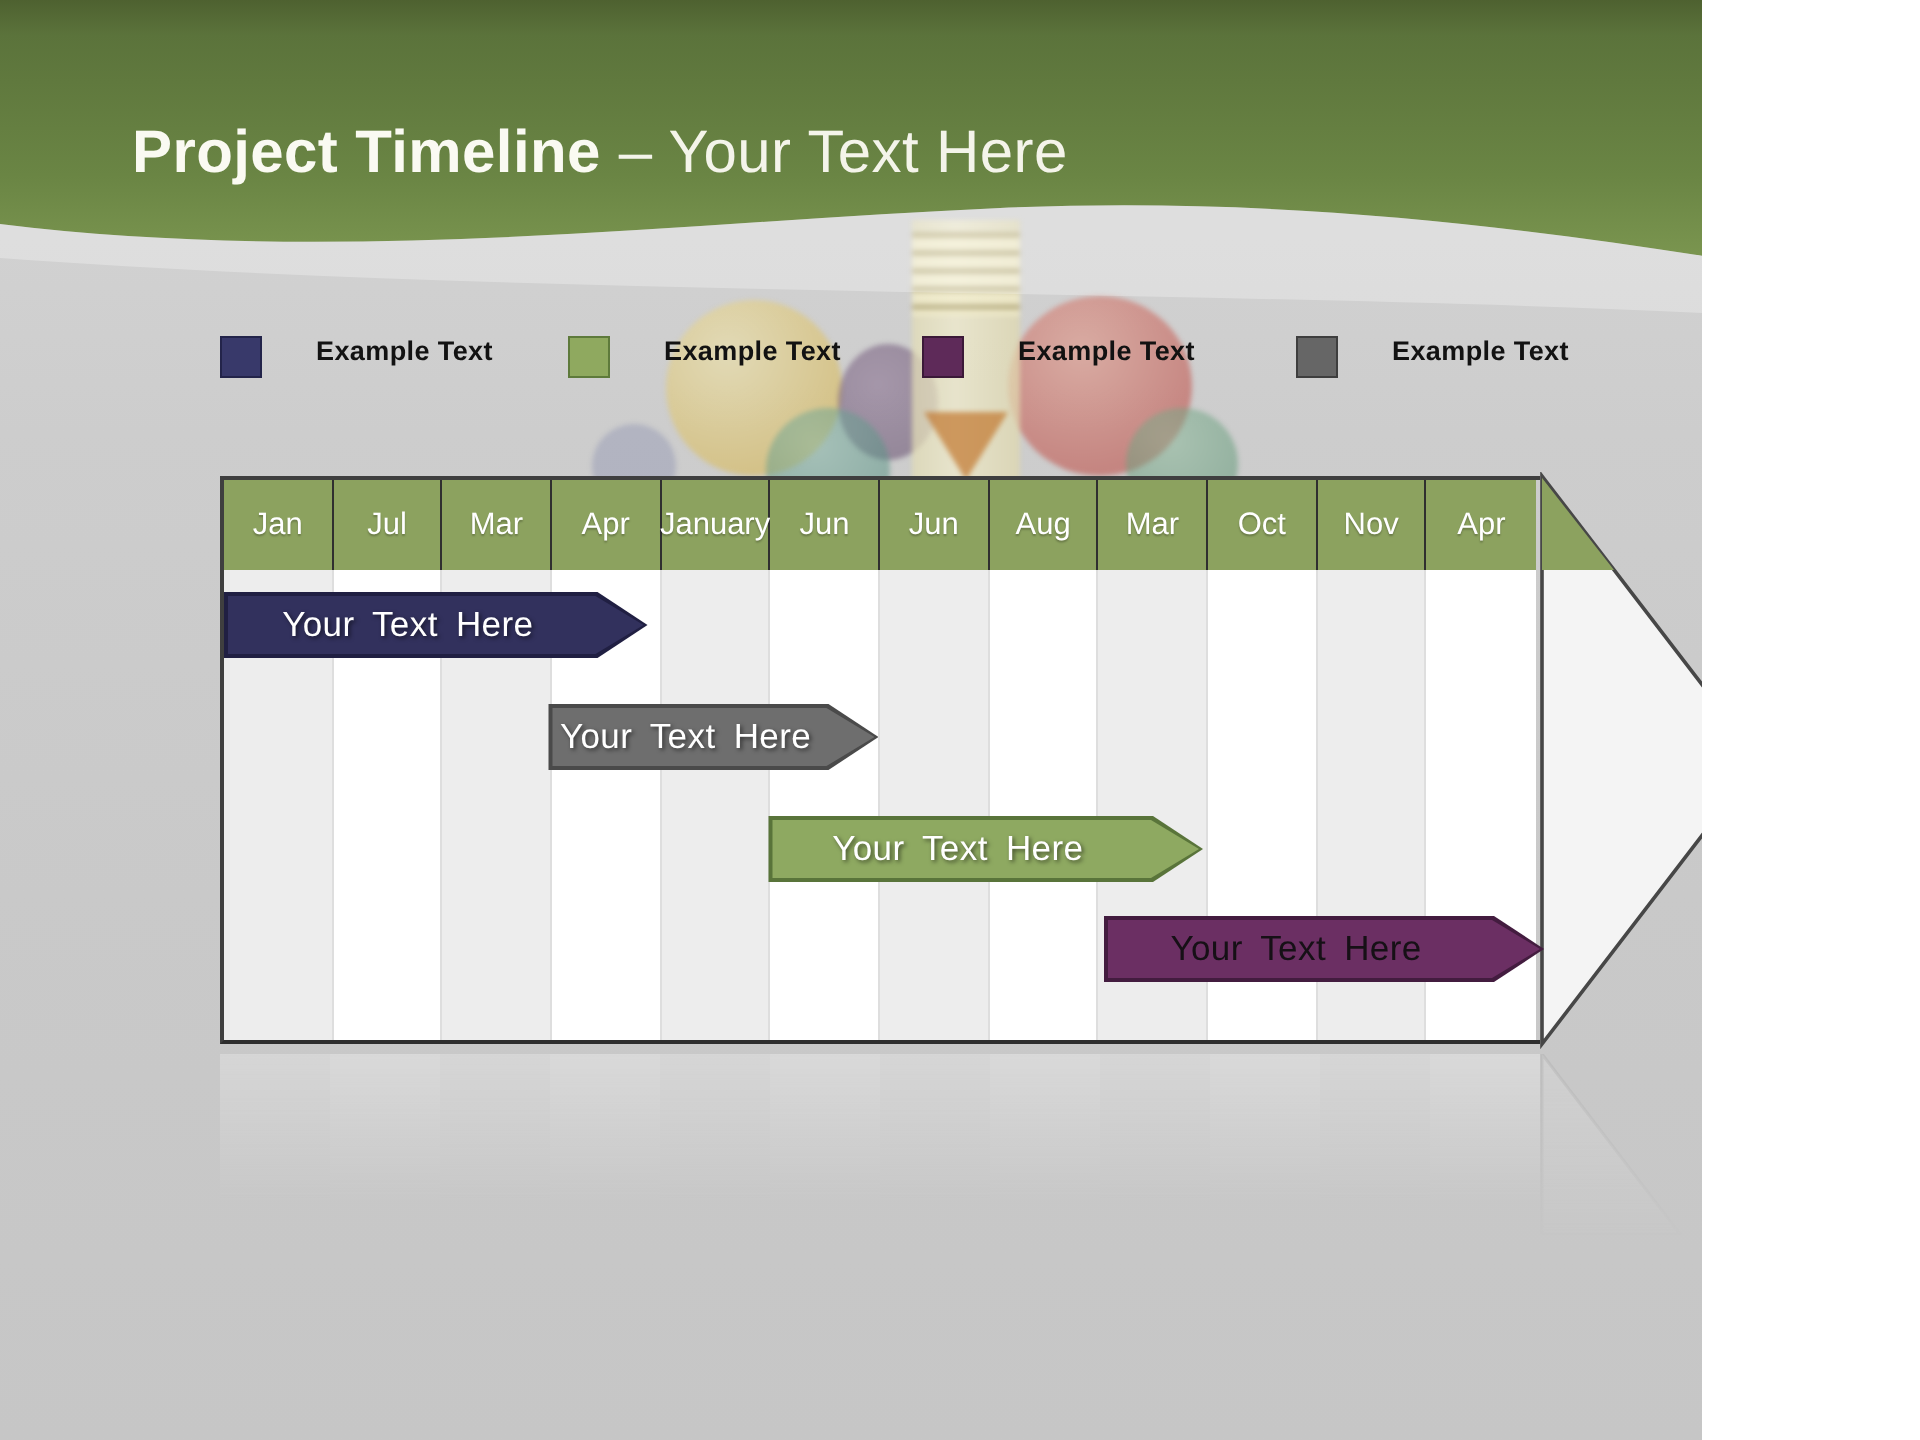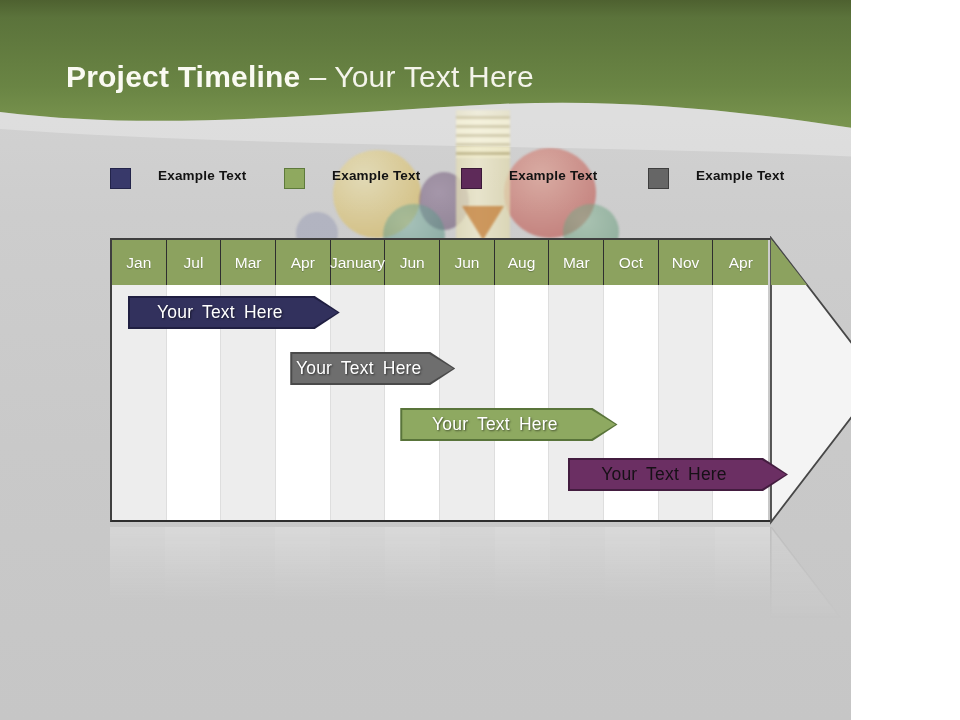--- a/index.html
+++ b/index.html
@@ -44,21 +44,21 @@
     text-shadow:0 1px 1px rgba(0,0,0,.25);}
   .mcell:last-child{border-right:none;}
   .tbody{position:absolute;left:0;top:45px;width:656px;height:235px;display:flex;
     box-shadow:inset 0 4px 5px -3px rgba(0,0,0,.35);}
   .bcol{width:54.7px;box-sizing:border-box;border-right:1px solid #DEDEDE;height:100%;}
   .bcol:last-child{border-right:none;}
   .arrowsvg{position:absolute;left:770px;top:236px;z-index:3;}
   
   .bars-layer{position:absolute;inset:0;z-index:5;}
   .bar{position:absolute;
-    clip-path:polygon(0 0,calc(100% - 25px) 0,100% 50%,calc(100% - 25px) 100%,0 100%);margin-left:16px;}
+    clip-path:polygon(0 0,calc(100% - 25px) 0,100% 50%,calc(100% - 25px) 100%,0 100%);}
   .bar-fill{position:absolute;inset:2px;box-sizing:border-box;
     clip-path:polygon(0 0,calc(100% - 24px) 0,100% 50%,calc(100% - 24px) 100%,0 100%);
     display:flex;align-items:center;justify-content:center;padding-right:28px;
     font-size:17.5px;word-spacing:4px;letter-spacing:.2px;}
   .bar-fill.shadowed{text-shadow:1px 1px 2px rgba(0,0,0,.55);}
   
   .refl{position:absolute;left:110px;top:527px;width:660px;height:82px;display:flex;z-index:1;opacity:.42;
     -webkit-mask-image:linear-gradient(180deg,rgba(0,0,0,.85),transparent 92%);
     mask-image:linear-gradient(180deg,rgba(0,0,0,.85),transparent 92%);}
   .rcol{width:55px;height:100%;}

